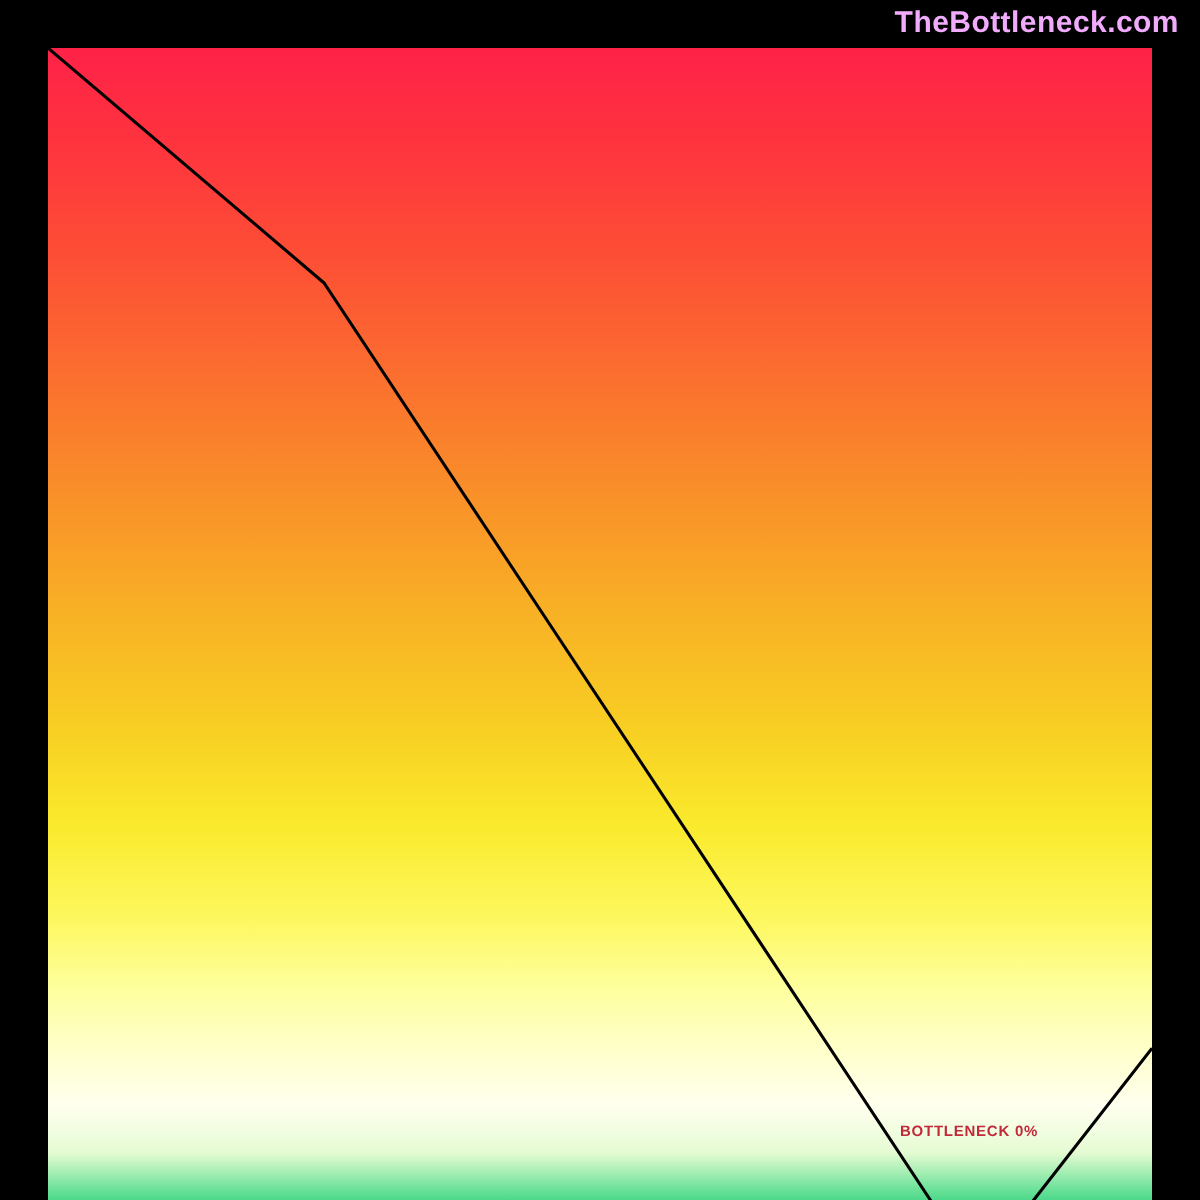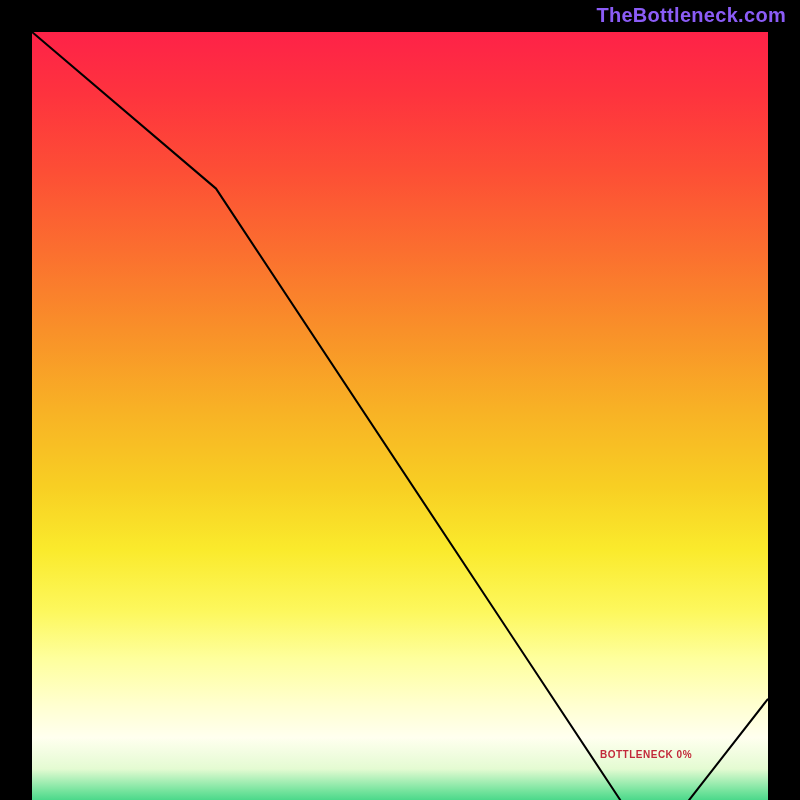--- a/index.html
+++ b/index.html
@@ -10,21 +10,21 @@
     background: #000;
     overflow: hidden;
     font-family: Arial, Helvetica, sans-serif;
   }
   .attribution {
     position: absolute;
     top: 4px;
     right: 14px;
     font-size: 20px;
     font-weight: bold;
-    color: #8b5cf6;
+    color: #f0abfc;
     letter-spacing: 0.3px;
   }
   .plot-frame {
     position: absolute;
     left: 32px;
     top: 32px;
     width: 736px;
     height: 784px;
     background: #000;
     box-sizing: border-box;

